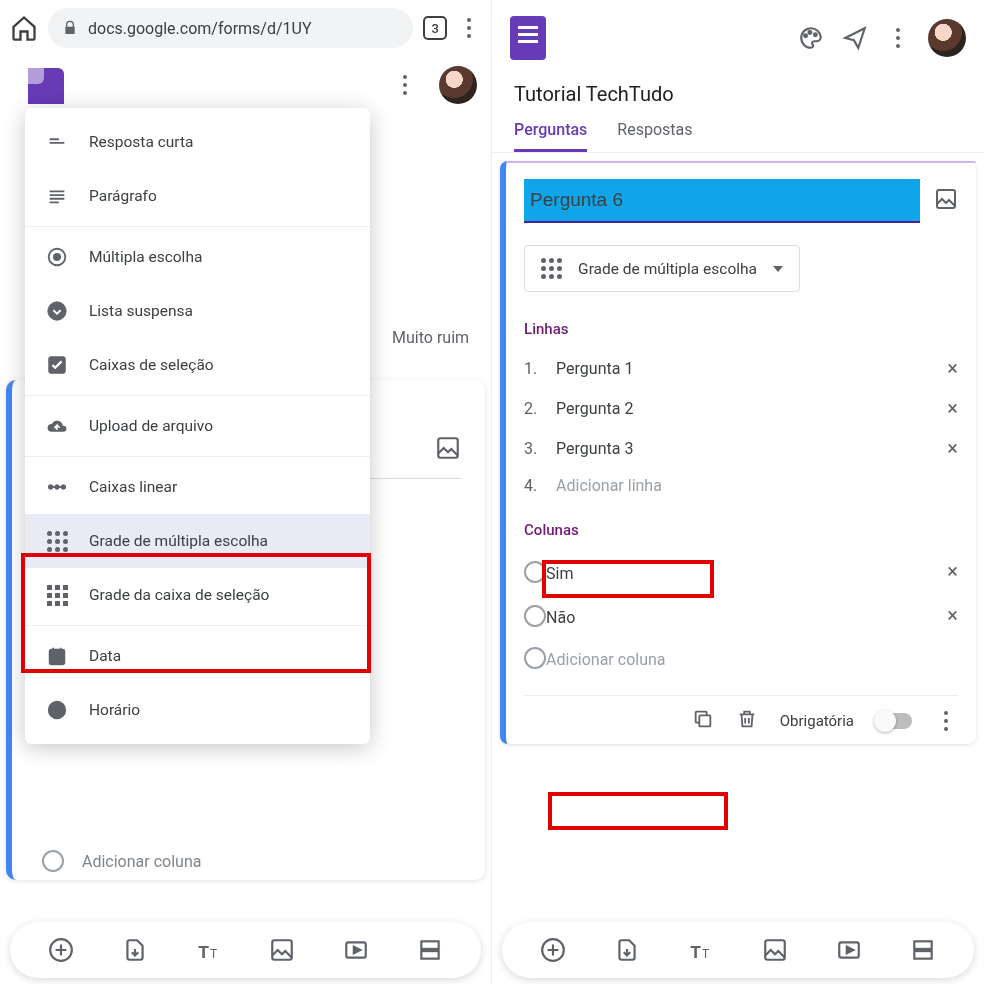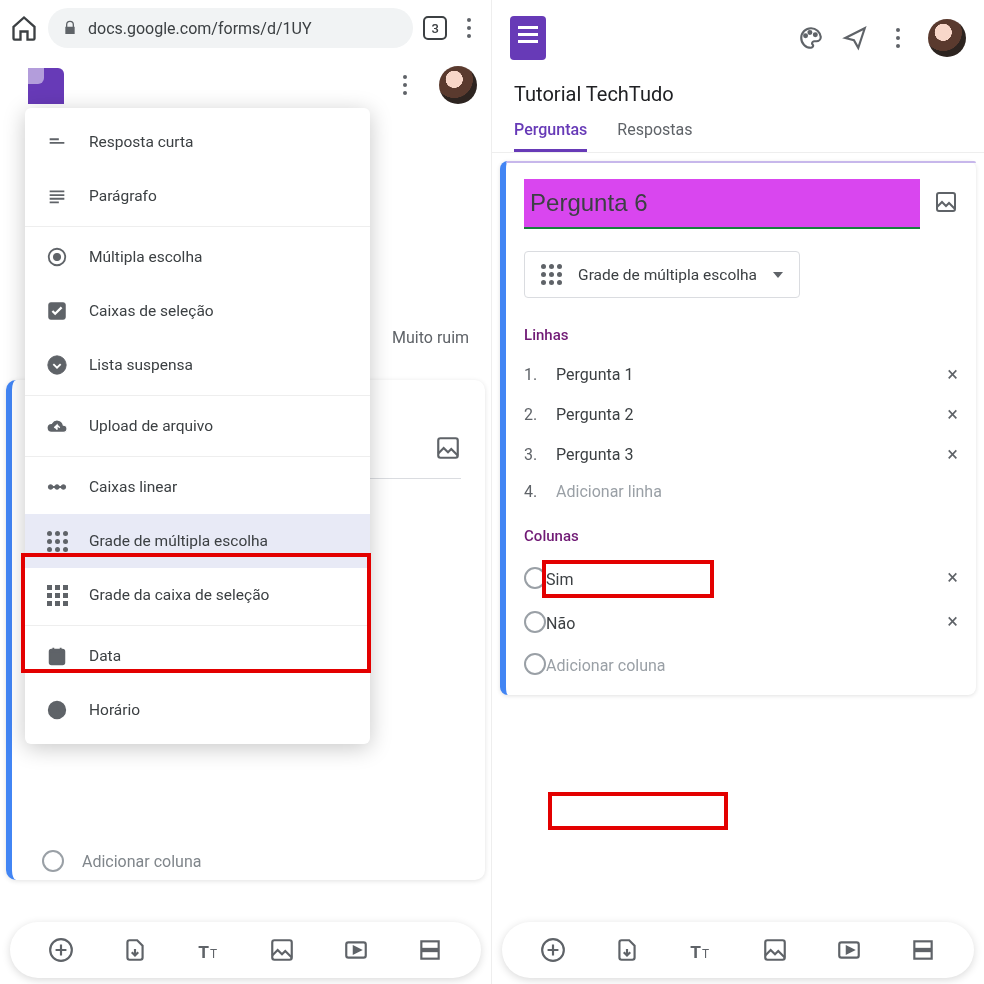--- a/index.html
+++ b/index.html
@@ -48,21 +48,21 @@
   .forms-logo { width:36px; height:44px; background:#673ab7; border-radius:4px; position:relative;}
   .forms-logo::after{content:'';position:absolute;left:8px;top:10px;width:20px;height:3px;background:#fff;box-shadow:0 7px 0 #fff,0 14px 0 #fff;}
   .r-spacer{flex:1;}
   .title-row { padding:0 22px; font-size:20px; color:#202124; margin-top:6px;}
   .tabs { display:flex; gap:30px; padding:14px 22px 0; border-bottom:1px solid #eee;}
   .tab { padding-bottom:10px; font-size:16px; color:#5f6368; cursor:pointer;}
   .tab.active { color:#673ab7; border-bottom:3px solid #673ab7; font-weight:500;}
   .r-card { margin:8px 8px 0 8px; background:#fff; border-radius:8px; box-shadow:0 1px 4px rgba(0,0,0,.12); border-left:6px solid #4285f4; padding:18px 18px 10px 18px; position:relative;}
   .r-card::before{content:'';position:absolute;left:0;right:0;top:0;height:2px;background:#c7b7eb;border-radius:8px 8px 0 0;}
   .q-row{display:flex;align-items:center;gap:14px;}
-  .q-input{flex:1; font-size:24px; color:#3c4043; padding:10px 6px; border:none; border-bottom:2px solid #15803d; background:#d946ef;}
+  .q-input{flex:1; font-size:19px; color:#3c4043; padding:10px 6px; border:none; border-bottom:2px solid #4c1d95; background:#0ea5e9;}
   .type-sel { margin:22px 0 10px; display:inline-flex; align-items:center; gap:16px; border:1px solid #dadce0; border-radius:4px; padding:12px 16px; font-size:15.5px; color:#3c4043; cursor:pointer;}
   .sect-h { font-size:15px; font-weight:500; color:#701a75; margin:18px 0 10px;}
   .line-row { display:flex; align-items:center; gap:14px; padding:8px 0; font-size:16px; color:#3c4043;}
   .line-num { width:18px; color:#5f6368;}
   .line-x { margin-left:auto; color:#5f6368; font-size:20px; cursor:pointer;}
   .placeholder { color:#9aa0a6;}
   .col-row { display:flex; align-items:flex-end; gap:0; padding:10px 0; font-size:16px; color:#3c4043;}
   .card-foot { border-top:1px solid #eee; margin-top:16px; padding-top:12px; display:flex; align-items:center; gap:22px; justify-content:flex-end;}
   .foot-label{font-size:15px;color:#3c4043;}
   .toggle { width:36px; height:16px; background:#bdbdbd; border-radius:8px; position:relative;}
@@ -148,34 +148,34 @@
             <svg viewBox="0 0 24 24">
               <circle cx="12" cy="12" r="9" fill="none" stroke="#5f6368" stroke-width="2"></circle>
               <circle cx="12" cy="12" r="4" fill="#5f6368"></circle>
             </svg>
           </span>
         <span>Múltipla escolha</span>
       </div>
       <div class="dd-item">
         <span class="dd-ico">
             <svg viewBox="0 0 24 24">
+              <circle cx="12" cy="12" r="10" fill="#5f6368"></circle>
+              <path d="M8 11l4 4 4-4" stroke="#fff" stroke-width="2" fill="none"></path>
+            </svg>
+          </span>
+        <span>Lista suspensa</span>
+      </div>
+      <div class="dd-item">
+        <span class="dd-ico">
+            <svg viewBox="0 0 24 24">
               <rect x="3" y="3" width="18" height="18" rx="2" fill="#5f6368"></rect>
               <path d="M7 12l3 3 7-7" stroke="#fff" stroke-width="2.5" fill="none"></path>
             </svg>
           </span>
         <span>Caixas de seleção</span>
-      </div>
-      <div class="dd-item">
-        <span class="dd-ico">
-            <svg viewBox="0 0 24 24">
-              <circle cx="12" cy="12" r="10" fill="#5f6368"></circle>
-              <path d="M8 11l4 4 4-4" stroke="#fff" stroke-width="2" fill="none"></path>
-            </svg>
-          </span>
-        <span>Lista suspensa</span>
       </div>
     </div>
     <div class="dd-group">
       <div class="dd-item">
         <span class="dd-ico">
             <svg viewBox="0 0 24 24" fill="#5f6368">
               <path d="M6 19a5 5 0 010-10 7 7 0 0113 2 4 4 0 010 8H6zm6-3v-5l-3 3m3-3l3 3" stroke="#fff" stroke-width="1.5"></path>
             </svg>
           </span>
         <span>Upload de arquivo</span>
@@ -366,20 +366,36 @@
     <div class="col-row">
         <div class="radio-empty"></div>
         <span>Não</span>
         <span class="line-x">×</span>
       </div>
     <div class="col-row">
         <div class="radio-empty"></div>
         <span class="placeholder">Adicionar coluna</span>
       </div>
 
+    <div class="card-foot">
+      <div><svg width="22" height="22" viewBox="0 0 24 24" fill="none" stroke="#5f6368" stroke-width="2">
+            <rect x="8" y="8" width="12" height="12" rx="1"></rect>
+            <path d="M16 8V5a1 1 0 00-1-1H5a1 1 0 00-1 1v10a1 1 0 001 1h3"></path>
+          </svg></div>
+      <div><svg width="22" height="22" viewBox="0 0 24 24" fill="none" stroke="#5f6368" stroke-width="2">
+            <path d="M4 7h16M9 7V4h6v3M6 7l1 13h10l1-13M10 11v6M14 11v6"></path>
+          </svg></div>
+      <span class="foot-label">Obrigatória</span>
+      <div class="toggle"></div>
+      <div class="dots-v">
+          <span></span>
+          <span></span>
+          <span></span>
+        </div>
+    </div>
   </div>
 
   <div class="toolbar">
     <div class="tb-ico"><svg viewBox="0 0 24 24" fill="none" stroke="#5f6368" stroke-width="2">
           <circle cx="12" cy="12" r="10"></circle>
           <path d="M12 7v10M7 12h10"></path>
         </svg></div>
     <div class="tb-ico"><svg viewBox="0 0 24 24" fill="none" stroke="#5f6368" stroke-width="2">
           <path d="M14 3H7a2 2 0 00-2 2v14a2 2 0 002 2h10a2 2 0 002-2V8l-5-5z"></path>
           <path d="M12 11v6M9 14l3 3 3-3"></path>

